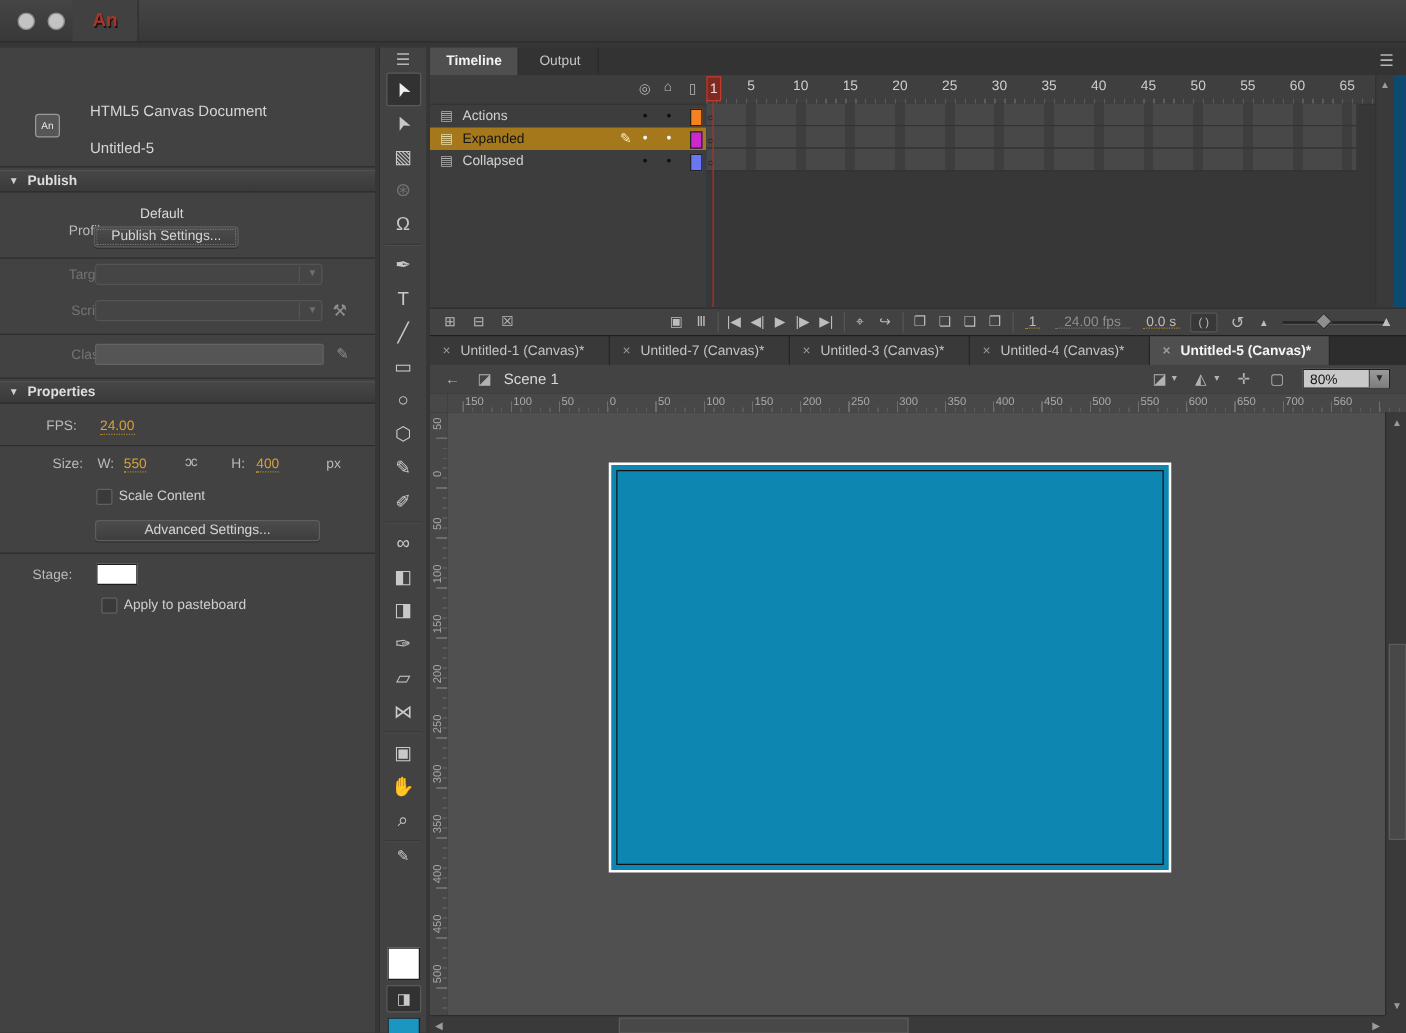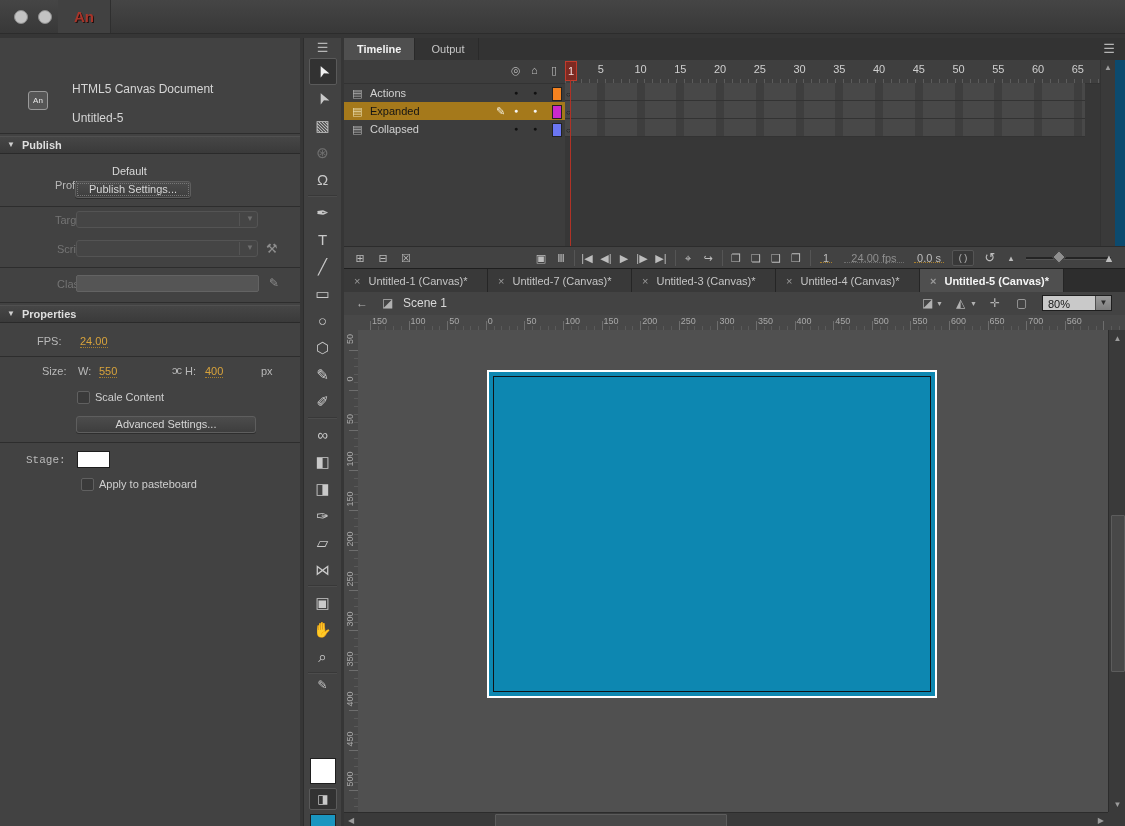--- a/index.html
+++ b/index.html
@@ -177,31 +177,31 @@
     <span>Properties</span>
   </div>
 
   <div class="abs label" style="left:37px;top:297px;">FPS:</div>
   <div class="abs orange-val" style="left:80px;top:297px;">24.00</div>
   <div class="abs sep-line" style="left:0;top:318px;width:300px;"></div>
 
   <div class="abs label" style="left:42px;top:327px;">Size:</div>
   <div class="abs label" style="left:78px;top:327px;">W:</div>
   <div class="abs orange-val" style="left:99px;top:327px;">550</div>
-  <div class="abs" style="left:148px;top:326px;color:#b9b9b9;letter-spacing:-1px;margin-left:24px;">ↄc</div>
+  <div class="abs" style="left:148px;top:326px;color:#b9b9b9;letter-spacing:-1px;">ↄc</div>
   <div class="abs label" style="left:185px;top:327px;">H:</div>
   <div class="abs orange-val" style="left:205px;top:327px;">400</div>
   <div class="abs label" style="left:261px;top:327px;">px</div>
 
   <div class="abs checkbox" style="left:77px;top:353px;"></div>
   <div class="abs" style="left:95px;top:353px;color:#cfcfcf;">Scale Content</div>
   <div class="abs btn" style="left:76px;top:378px;width:178px;height:15px;">Advanced Settings...</div>
   <div class="abs sep-line" style="left:0;top:404px;width:300px;"></div>
 
-  <div class="abs label" style="left:26px;top:416px;font-family:Liberation Mono, monospace;">Stage:</div>
+  <div class="abs label" style="left:26px;top:416px;">Stage:</div>
   <div class="abs" style="left: 77px; top: 413px; width: 31px; height: 15px; border: 1px solid rgb(29, 29, 29); background: rgb(255, 255, 255);" id="stage-swatch"></div>
   <div class="abs checkbox" style="left:81px;top:440px;"></div>
   <div class="abs" style="left:99px;top:440px;color:#cfcfcf;">Apply to pasteboard</div>
 </div>
 
 <div id="toolbar-strip" class="abs mini-strip">
   <span style="position:absolute;left:5px;top:1px;">«</span>
 </div>
 <div id="toolbar" class="abs">
   <div style="text-align:center;padding-top:4px;height:16px;">

